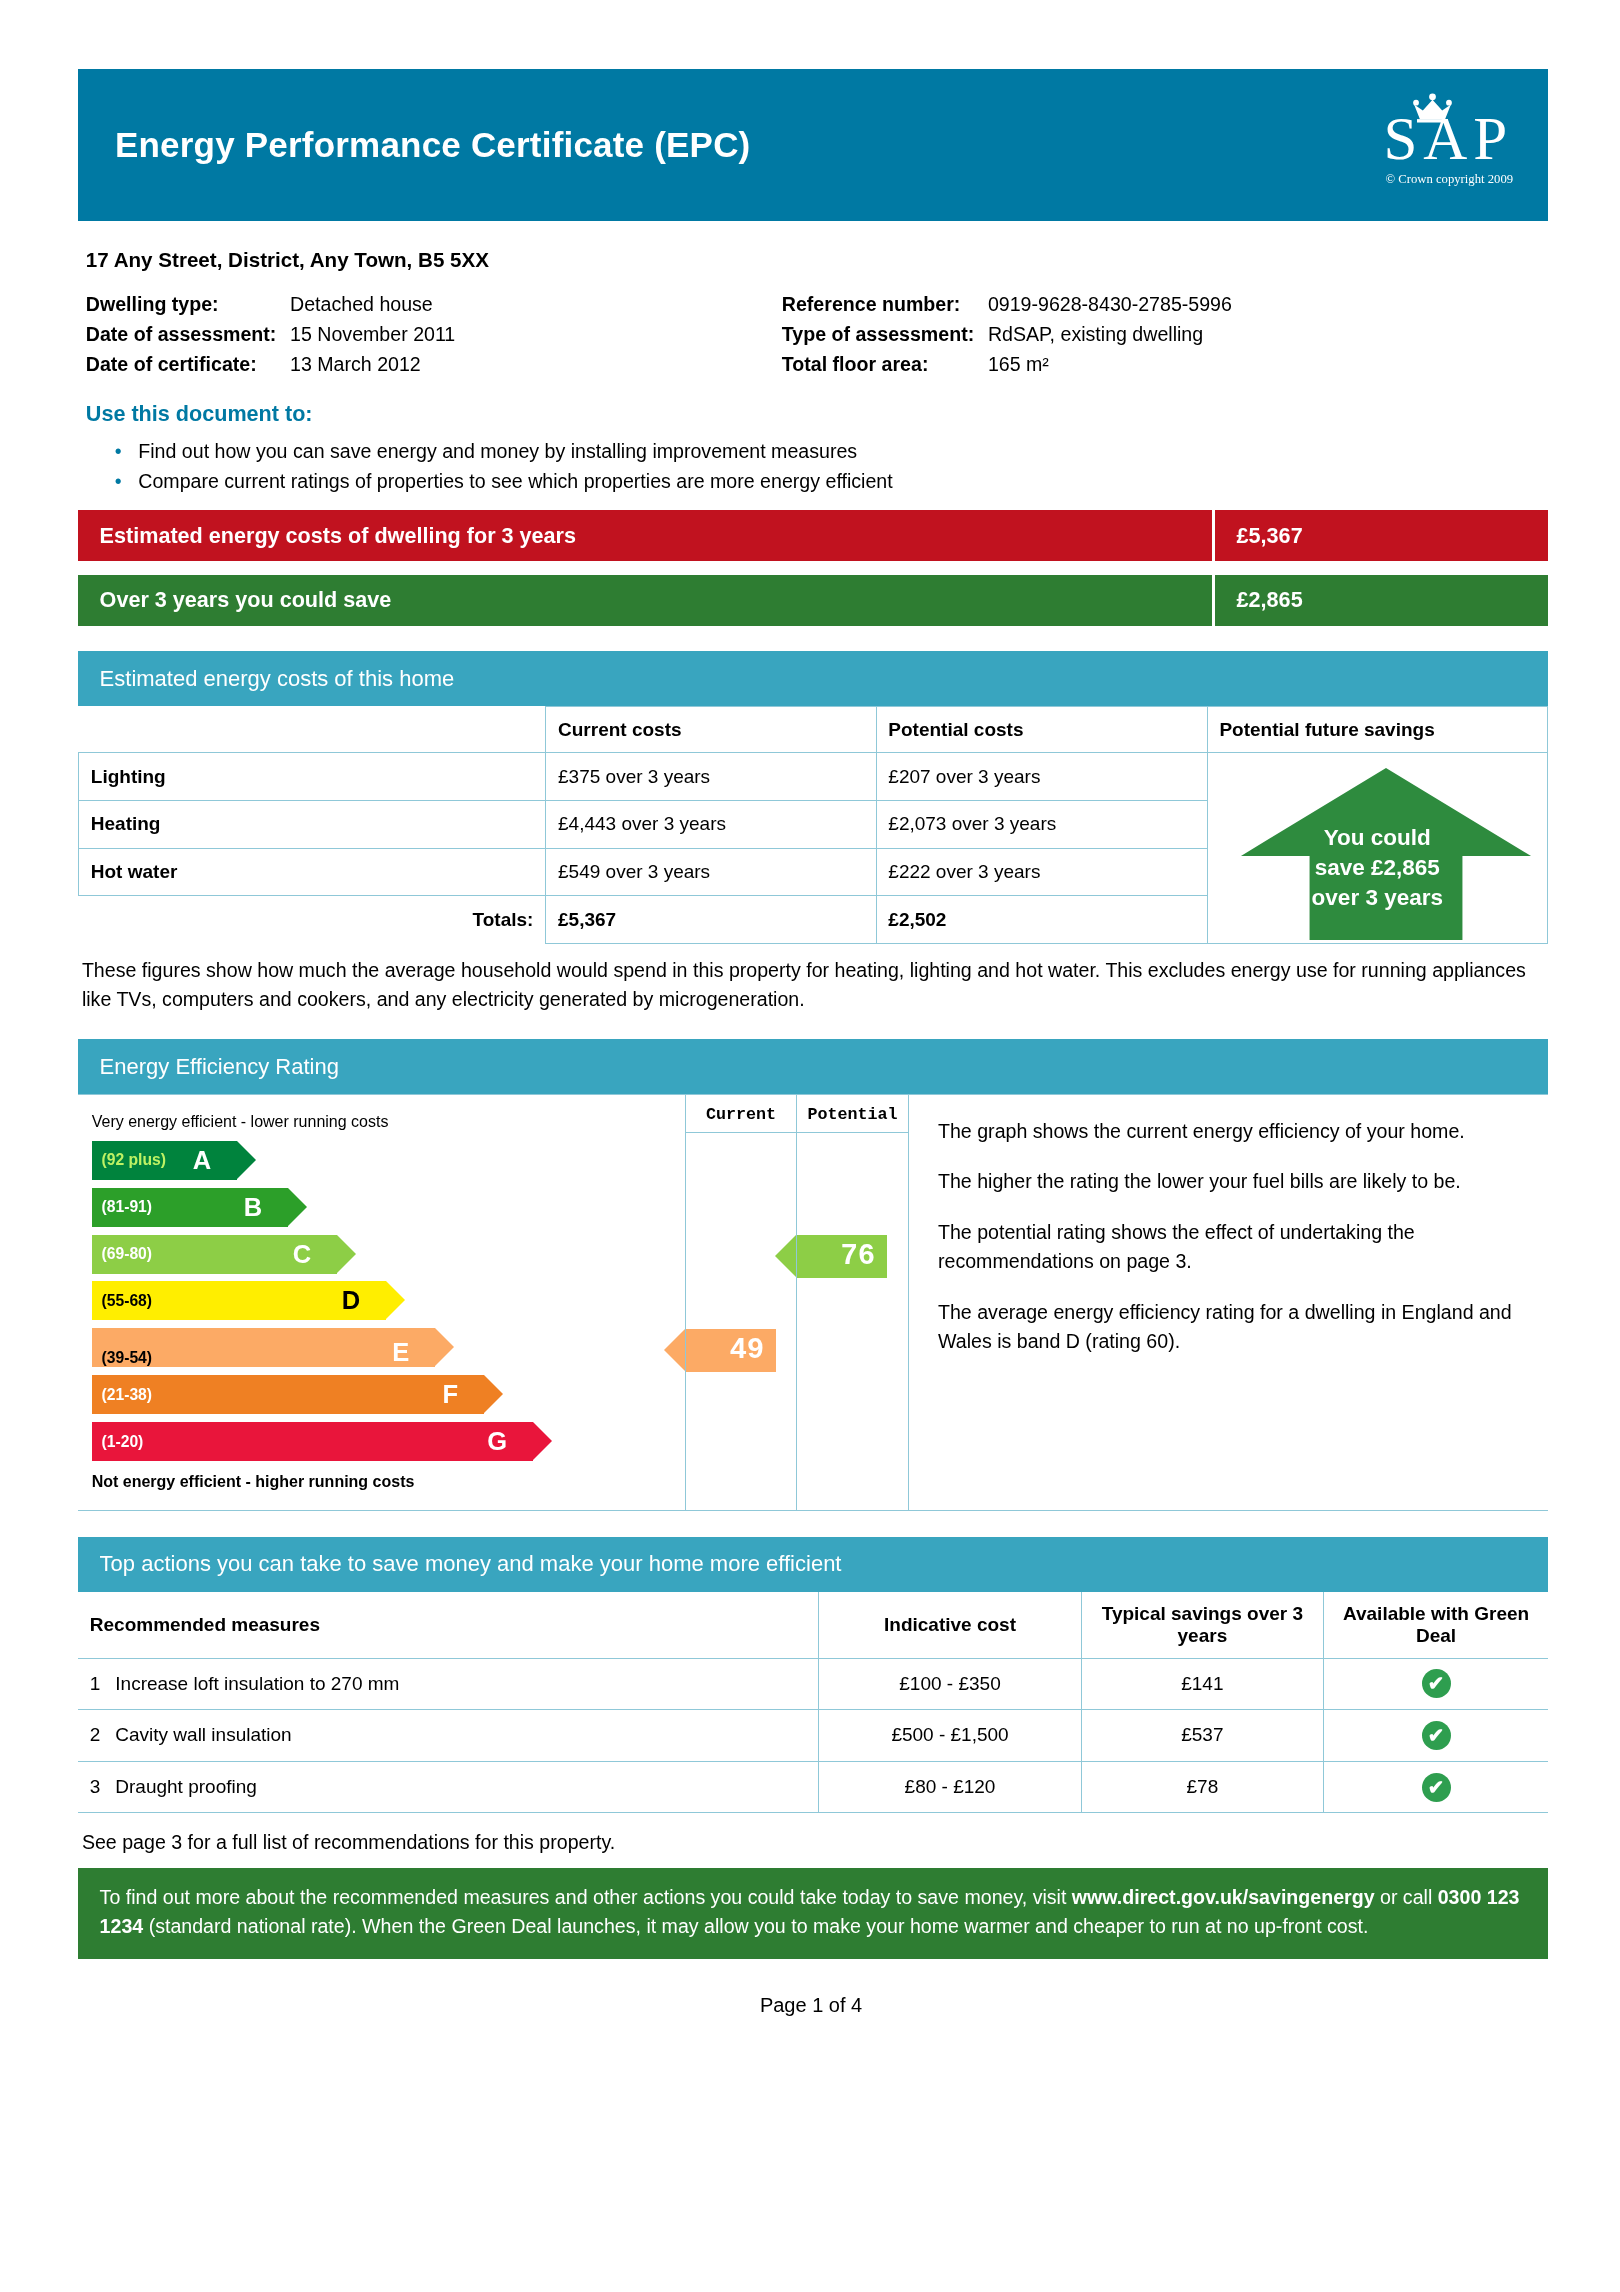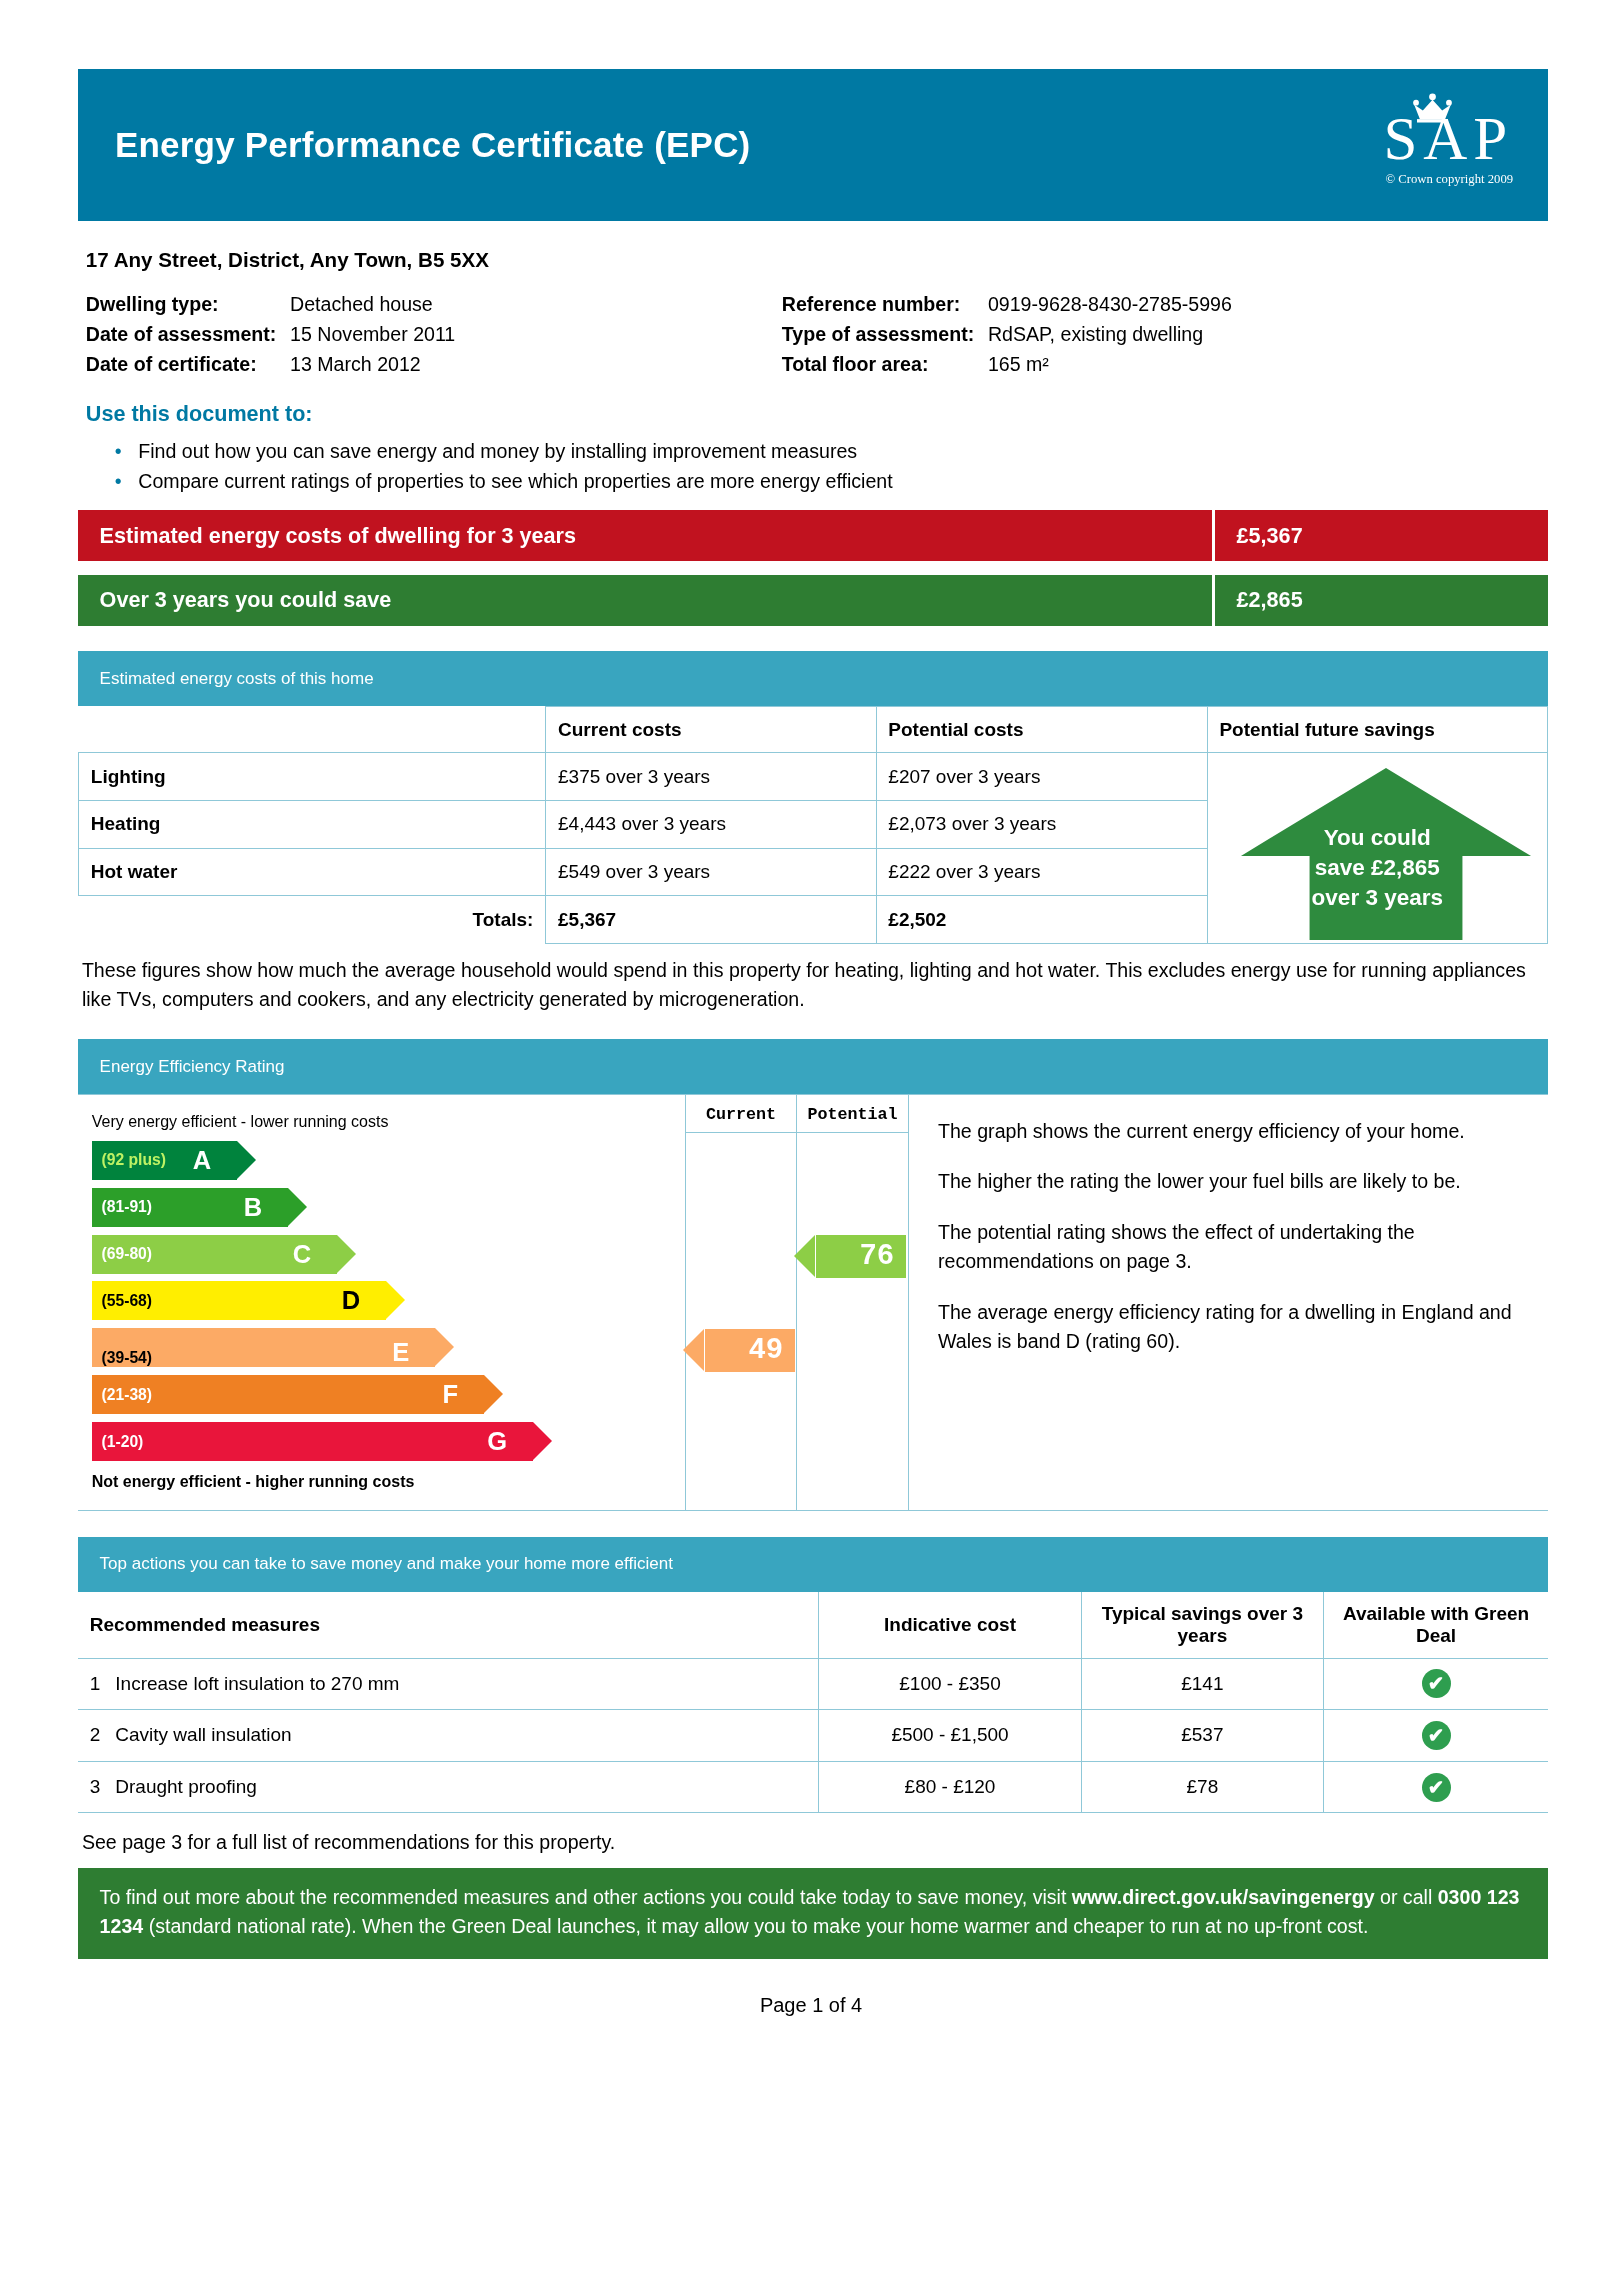--- a/index.html
+++ b/index.html
@@ -139,21 +139,21 @@
     display: flex;
     align-items: center;
     padding-left: 21.6px;
     box-sizing: border-box;
   }
 
   
   .section-bar {
     background: #39a5bf;
     color: #ffffff;
-    font-size: 17px;
+    font-size: 22px;
     height: 55px;
     display: flex;
     align-items: center;
     padding-left: 21.6px;
     margin-top: 25.5px;
   }
 
   
   table.costs {
     width: 100%;
@@ -296,21 +296,21 @@
     height: 43px;
     width: 90px;
     display: flex;
     align-items: center;
     justify-content: flex-end;
     color: #ffffff;
     font-size: 29px;
     font-weight: bold;
     padding-right: 11.8px;
     box-sizing: border-box;
-    left: 19px;
+    left: 0;
   }
   .rating-tag:before {
     content: "";
     position: absolute;
     left: -21.6px;
     top: 0;
     width: 0; height: 0;
     border-top: 21.6px solid transparent;
     border-bottom: 21.6px solid transparent;
     border-right: 21.6px solid currentColor;

